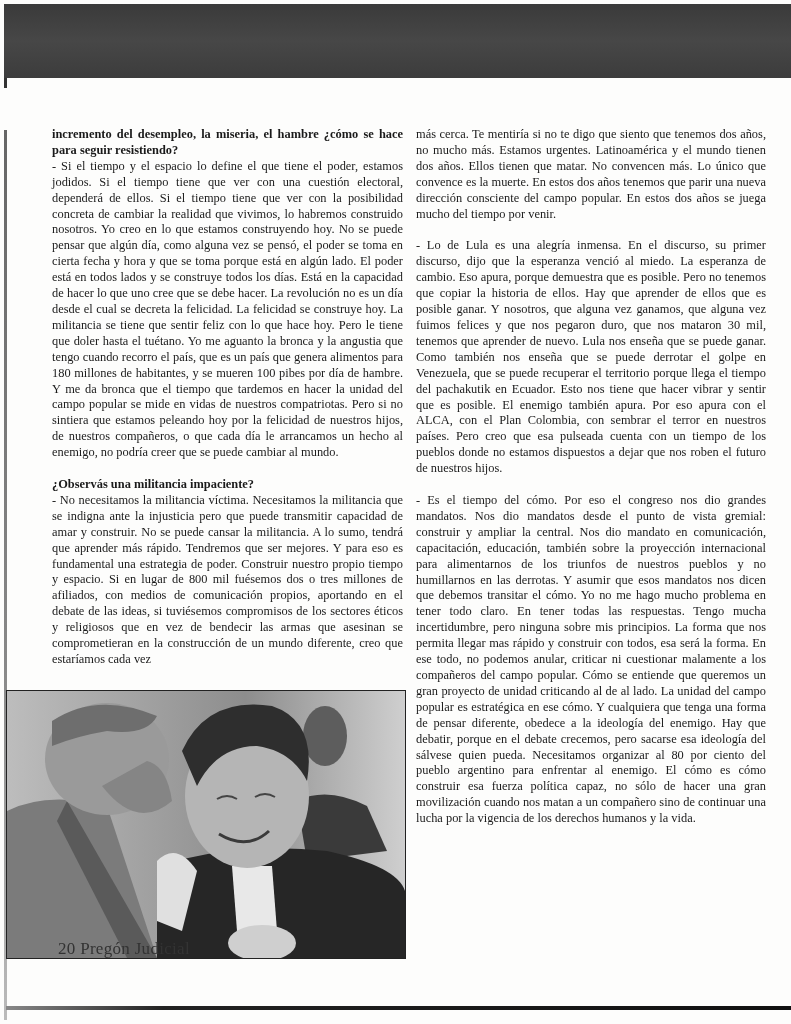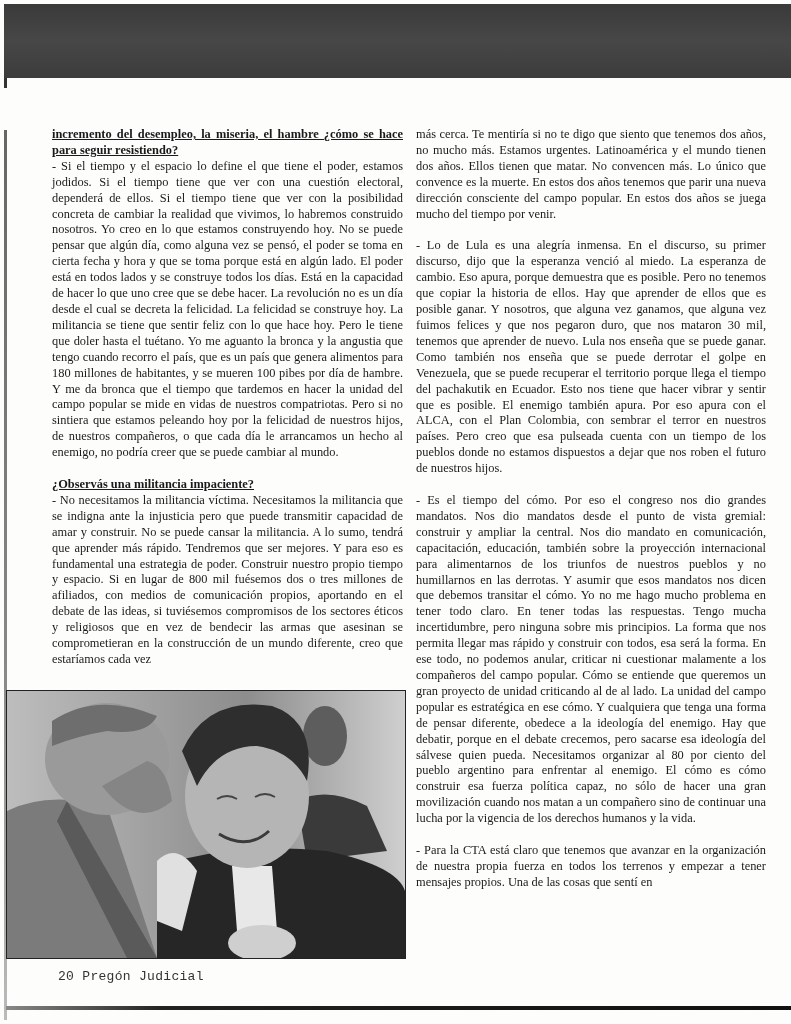--- a/index.html
+++ b/index.html
@@ -23,32 +23,32 @@
     position: absolute; left: 6px; top: 1006px; width: 785px; height: 4px;
     background: linear-gradient(90deg, #888 0%, #222 20%, #111 100%);
   }
   .col {
     position: absolute; top: 127px;
     font-size: 12.4px; line-height: 15.9px; text-align: justify;
   }
   .col-left { left: 52px; width: 351px; }
   .col-right { left: 416px; width: 350px; }
   .col p { margin: 0; }
-  .q { font-weight: bold; text-decoration: underline; }
+  .q { font-weight: bold; }
   .gap { height: 16px; }
   .photo {
     position: absolute; left: 6px; top: 690px; width: 398px; height: 267px;
     border: 1px solid #222; overflow: hidden;
     background: radial-gradient(ellipse at 80% 20%, #d8d8d8 0%, #a5a5a5 40%, #6a6a6a 100%);
   }
   .photo svg { display: block; }
   .folio {
-    position: absolute; left: 58px; top: 969px;
-    font-family: Liberation Mono, monospace;
-    font-size: 13px; color: #333; letter-spacing: 0.3px;
+    position: absolute; left: 58px; top: 939px;
+    font-family: Liberation Serif, serif;
+    font-size: 17px; color: #333; letter-spacing: 0.3px;
   }
 </style>
 </head>
 <body>
 
 <div class="top-band"></div>
 <div class="left-edge"></div>
 <div class="left-edge2"></div>
 
 <div class="col col-left">
@@ -95,17 +95,16 @@
   </svg>
 </div>
 
 <div class="col col-right">
   <p>más cerca. Te mentiría si no te digo que siento que tenemos dos años, no mucho más. Estamos urgentes. Latinoamérica  y el mundo tienen dos años. Ellos tienen que matar. No convencen más. Lo único que convence es la muerte. En estos dos años tenemos que parir una nueva dirección consciente del campo popular. En estos dos años se juega mucho del tiempo por venir.</p>
   <div class="gap"></div>
   <p>- Lo de Lula es una alegría inmensa. En el discurso, su primer discurso, dijo que la esperanza venció al miedo. La esperanza de cambio. Eso apura, porque demuestra que es posible. Pero no tenemos que copiar la historia de ellos. Hay que aprender de ellos que es posible ganar. Y nosotros, que alguna vez ganamos, que alguna vez fuimos felices y que nos pegaron duro, que nos mataron 30 mil, tenemos que aprender de nuevo. Lula nos enseña que se puede ganar. Como también nos enseña que se puede derrotar el golpe en Venezuela, que se puede recuperar el territorio porque llega el tiempo del pachakutik en Ecuador. Esto nos tiene que hacer vibrar y sentir que es posible. El enemigo también apura. Por eso apura con el ALCA, con el Plan Colombia, con sembrar el terror en nuestros países. Pero creo que esa pulseada cuenta con un tiempo de los pueblos donde no estamos dispuestos a dejar que nos roben el futuro de nuestros hijos.</p>
   <div class="gap"></div>
   <p>- Es el tiempo del cómo. Por eso el congreso nos dio grandes mandatos. Nos dio mandatos desde el punto de vista gremial: construir y ampliar la central. Nos dio mandato en comunicación, capacitación, educación, también sobre la proyección internacional para alimentarnos de los triunfos de nuestros pueblos y no humillarnos en las derrotas. Y asumir que esos mandatos nos dicen que debemos transitar el cómo. Yo no me hago mucho problema en tener todo claro. En tener todas las respuestas. Tengo mucha incertidumbre, pero ninguna sobre mis principios. La forma que nos permita llegar mas rápido y construir con todos, esa será la forma. En ese todo, no podemos anular, criticar ni cuestionar malamente a los compañeros del campo popular. Cómo se entiende que queremos un gran proyecto de unidad criticando al de al lado. La unidad del campo popular es estratégica en ese cómo. Y cualquiera que tenga una forma de pensar diferente, obedece a la ideología del enemigo. Hay que debatir, porque en el debate crecemos, pero sacarse esa ideología del sálvese quien pueda. Necesitamos organizar al 80 por ciento del pueblo argentino para enfrentar al enemigo. El cómo es cómo construir esa fuerza política capaz, no sólo de hacer una gran movilización cuando nos matan a un compañero sino de continuar una lucha por la vigencia de los derechos humanos y la vida.</p>
   <div class="gap"></div>
-  <p>- Para la CTA está claro que tenemos que avanzar en la organización de nuestra propia fuerza en todos los terrenos y empezar a tener mensajes propios. Una de las cosas que sentí en</p>
 </div>
 
 <div class="folio">20 Pregón Judicial</div>
 <div class="bottom-rule"></div>
 
 </body></html>

